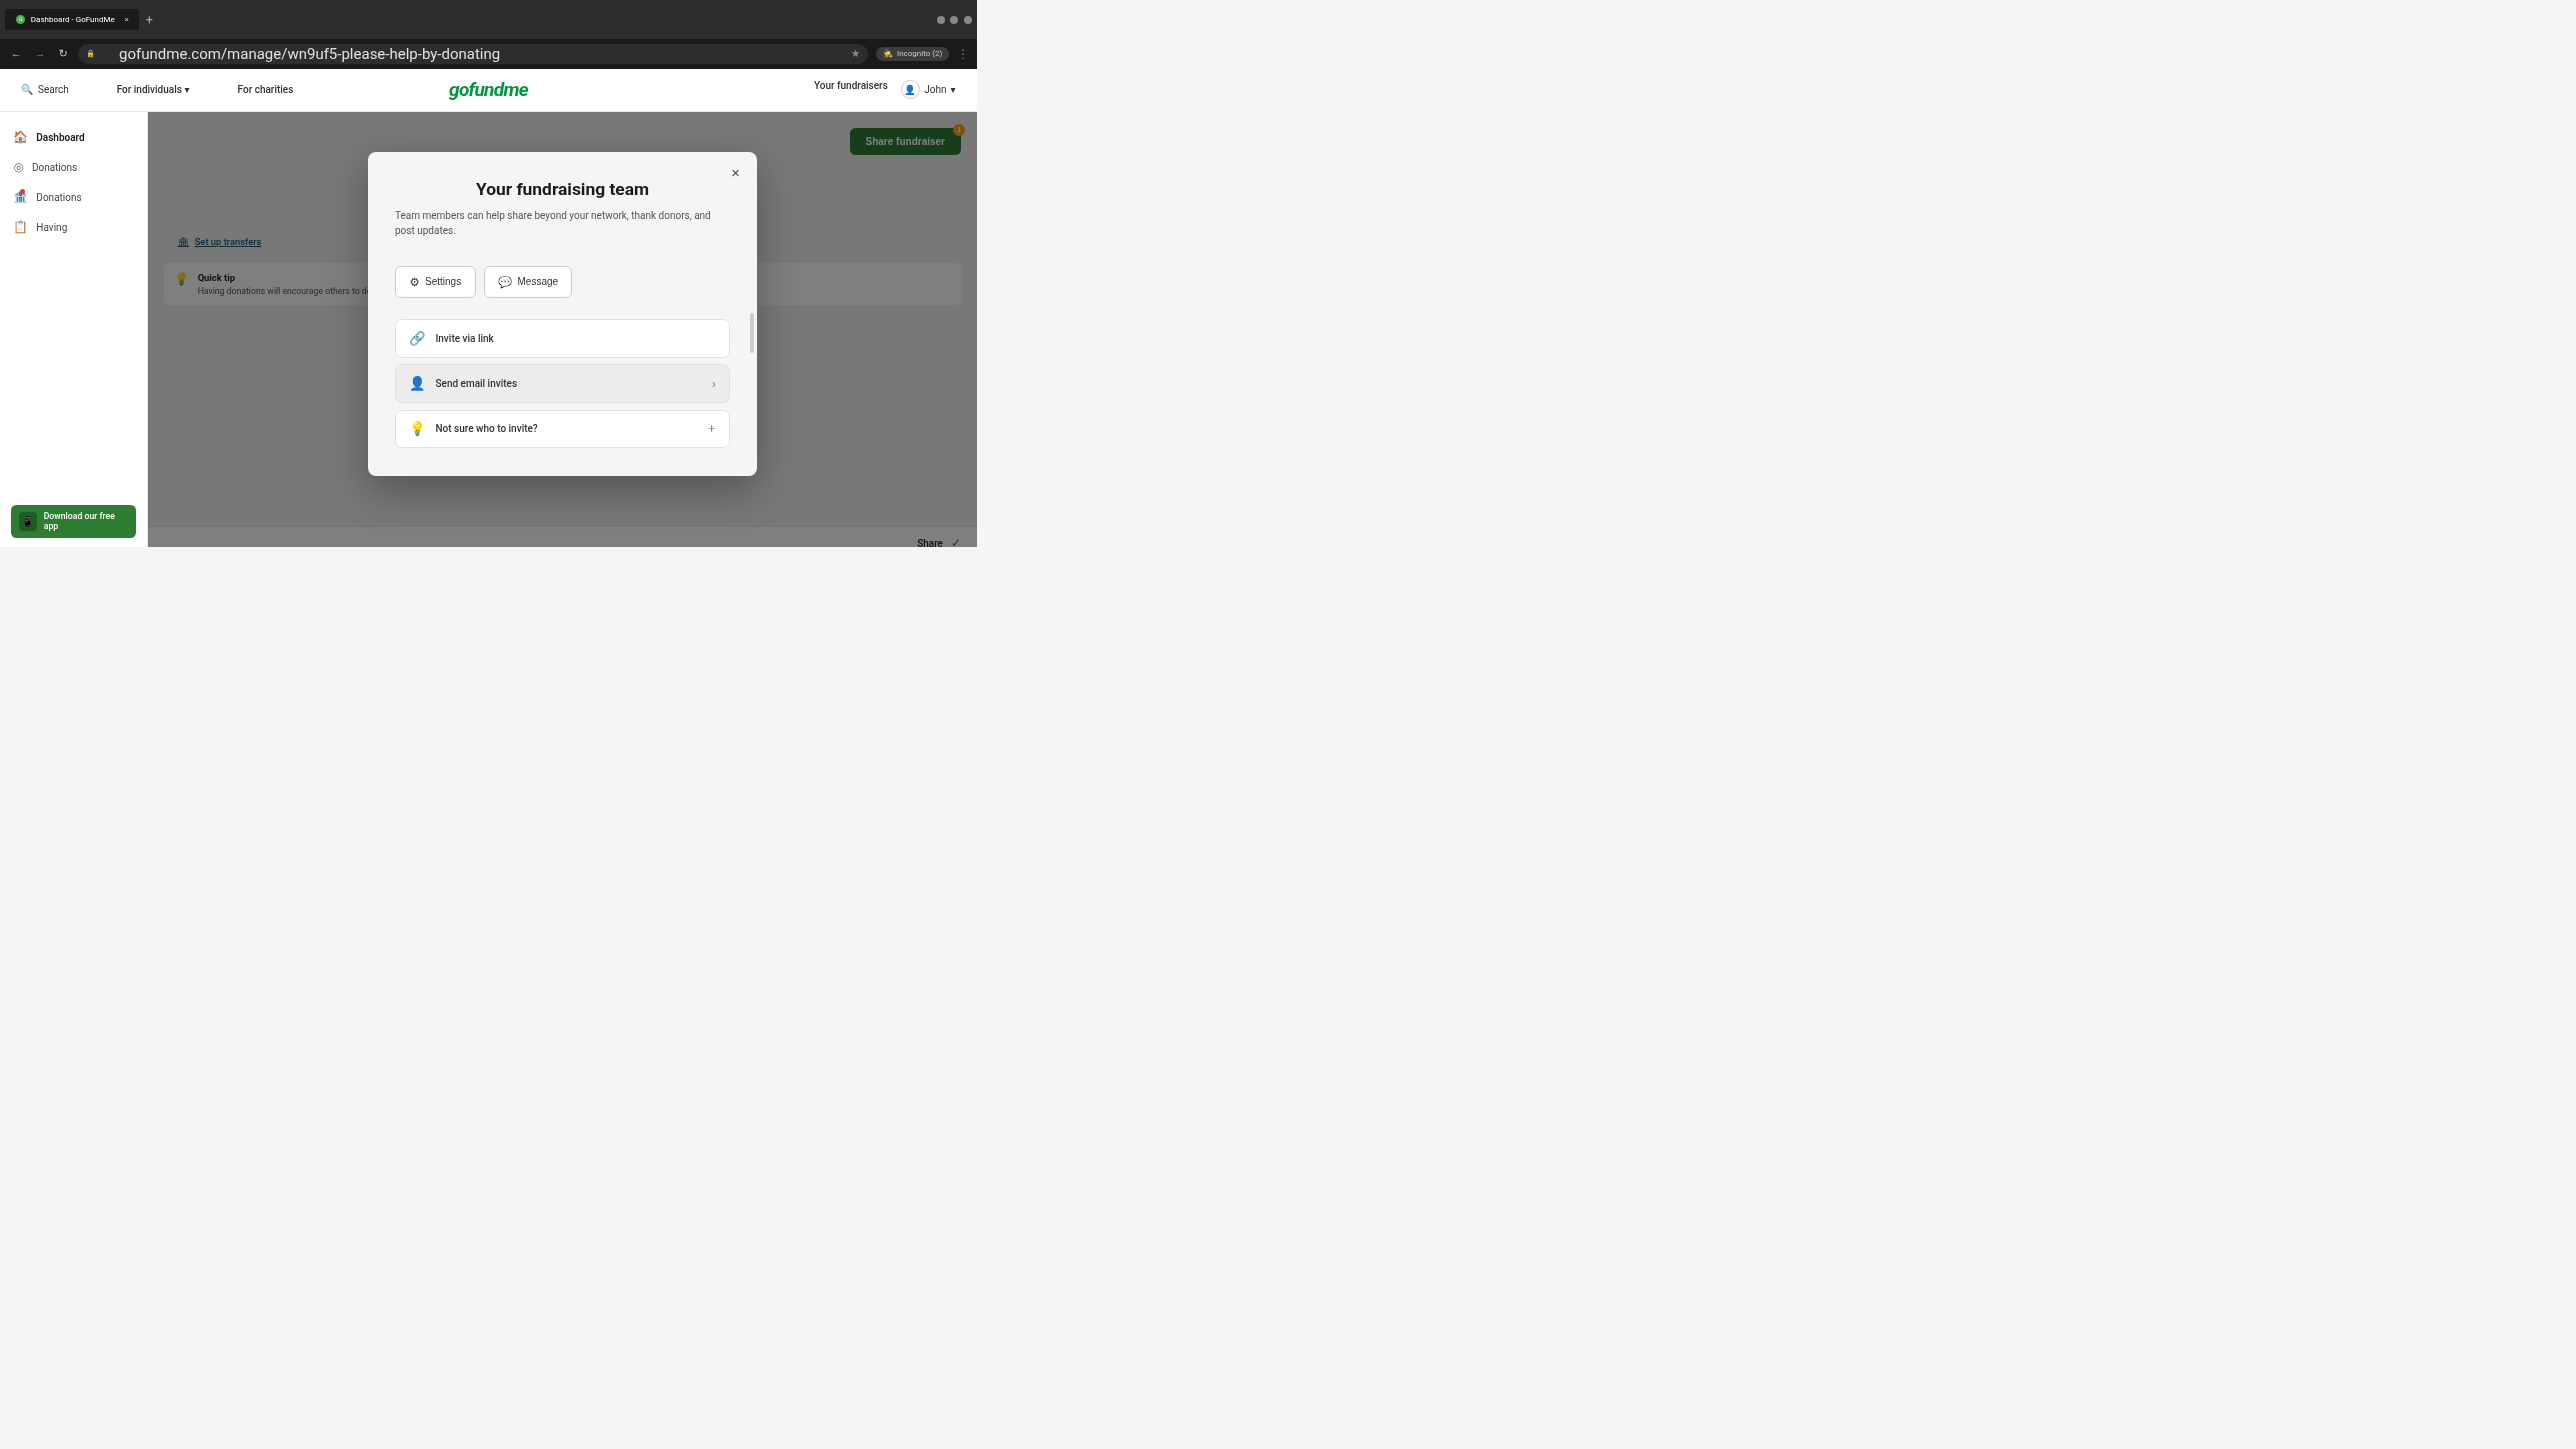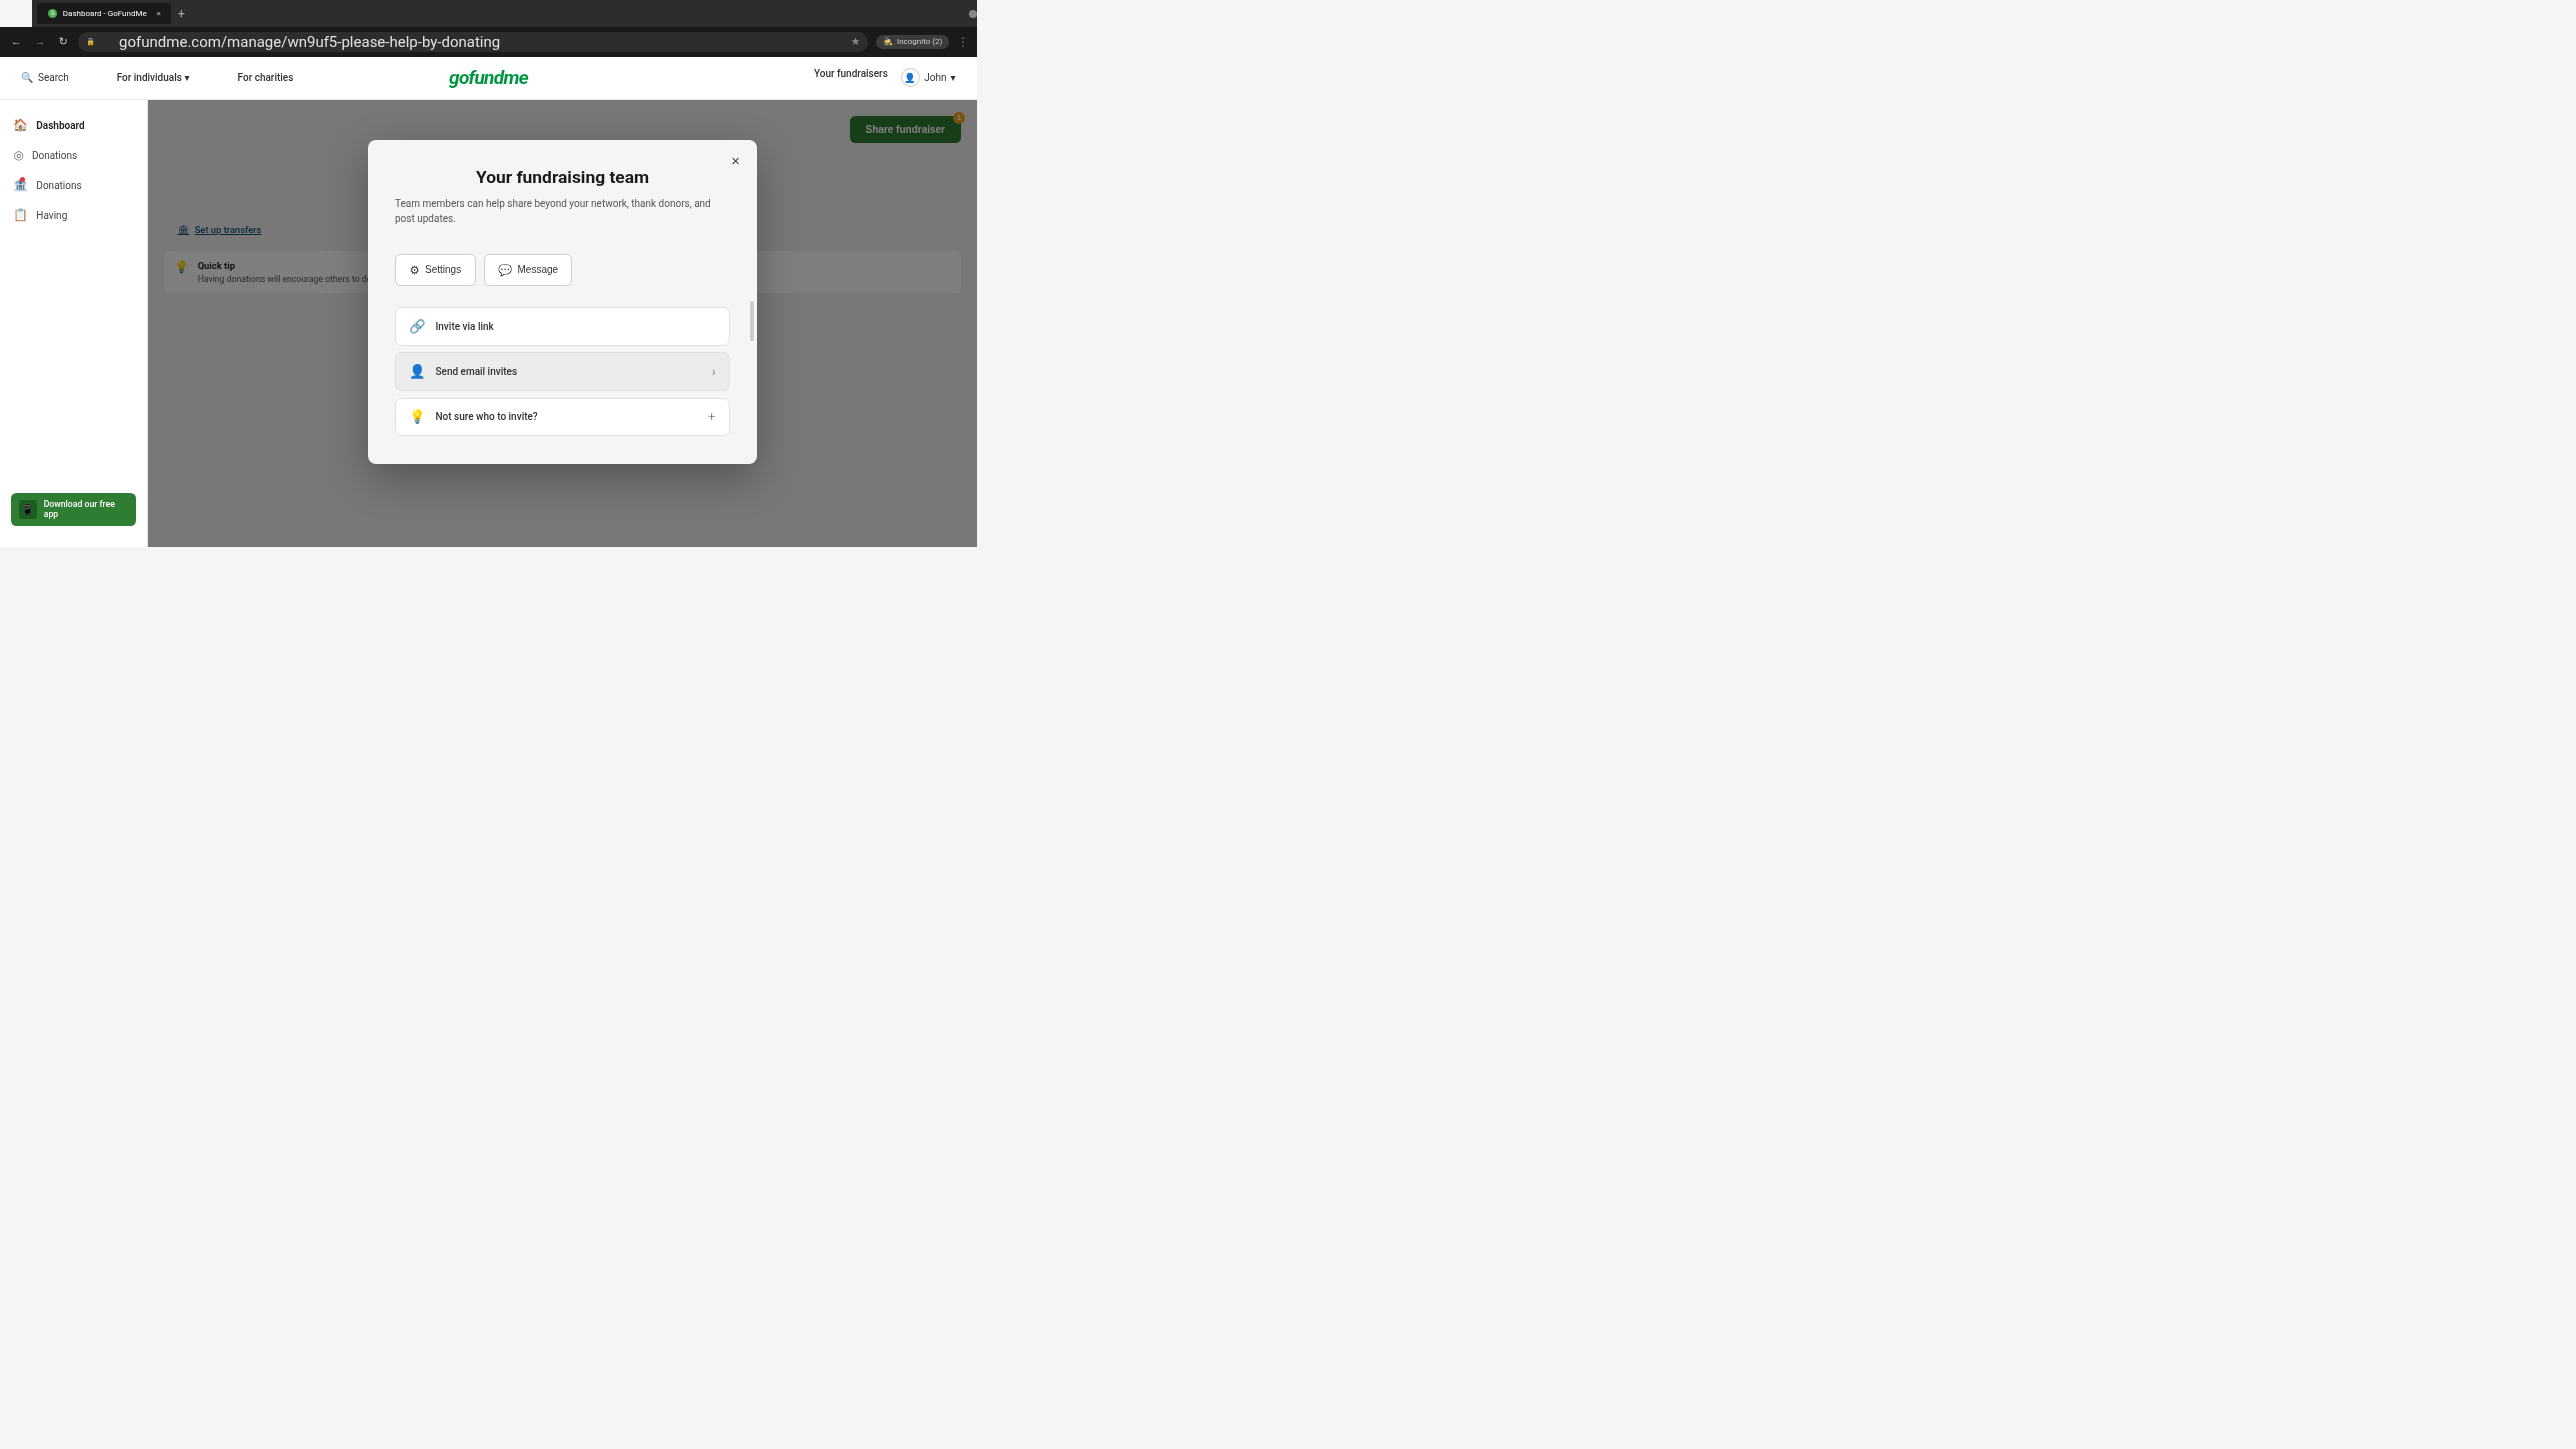--- a/index.html
+++ b/index.html
@@ -9,26 +9,25 @@
       width: 977px;
       height: 547px;
       overflow: hidden;
       position: relative;
     }
 
     
     .browser-chrome {
       background: #2d2d2d;
       width: 100%;
-      height: 27px;
+      height: 39px;
       display: flex;
       align-items: center;
       padding: 0 5.4px;
       gap: 5.4px;
-      margin-left: 32px;
     }
     .browser-tabs {
       display: flex;
       align-items: center;
       gap: 2.7px;
       flex: 1;
     }
     .browser-tab {
       background: #3c3c3c;
       border-radius: 4px 4px 0 0;
@@ -592,20 +591,24 @@
         </div>
         <div class="quick-tip" style="margin-top: 16px;">
           <span class="quick-tip-icon">💡</span>
           <div>
             <div class="quick-tip-title">Quick tip</div>
             <div class="quick-tip-text">Having donations will encourage others to donate. Share your fundraiser with 1-3 close contacts who can give first.</div>
           </div>
         </div>
       </div>
 
+      <div class="bottom-bar" style="position: absolute; bottom: 0; left: 0; right: 0;">
+        <span class="share-link">Share</span>
+        <span class="check-icon" style="margin-left: 8px;">✓</span>
+      </div>
 
       <div class="modal-overlay">
         <div class="modal">
           <button class="modal-close">×</button>
           <div class="modal-scroll">
             <h2 class="modal-title">Your fundraising team</h2>
             <p class="modal-desc">Team members can help share beyond your network, thank donors, and post updates.</p>
 
             <div class="modal-actions">
               <button class="modal-btn">

